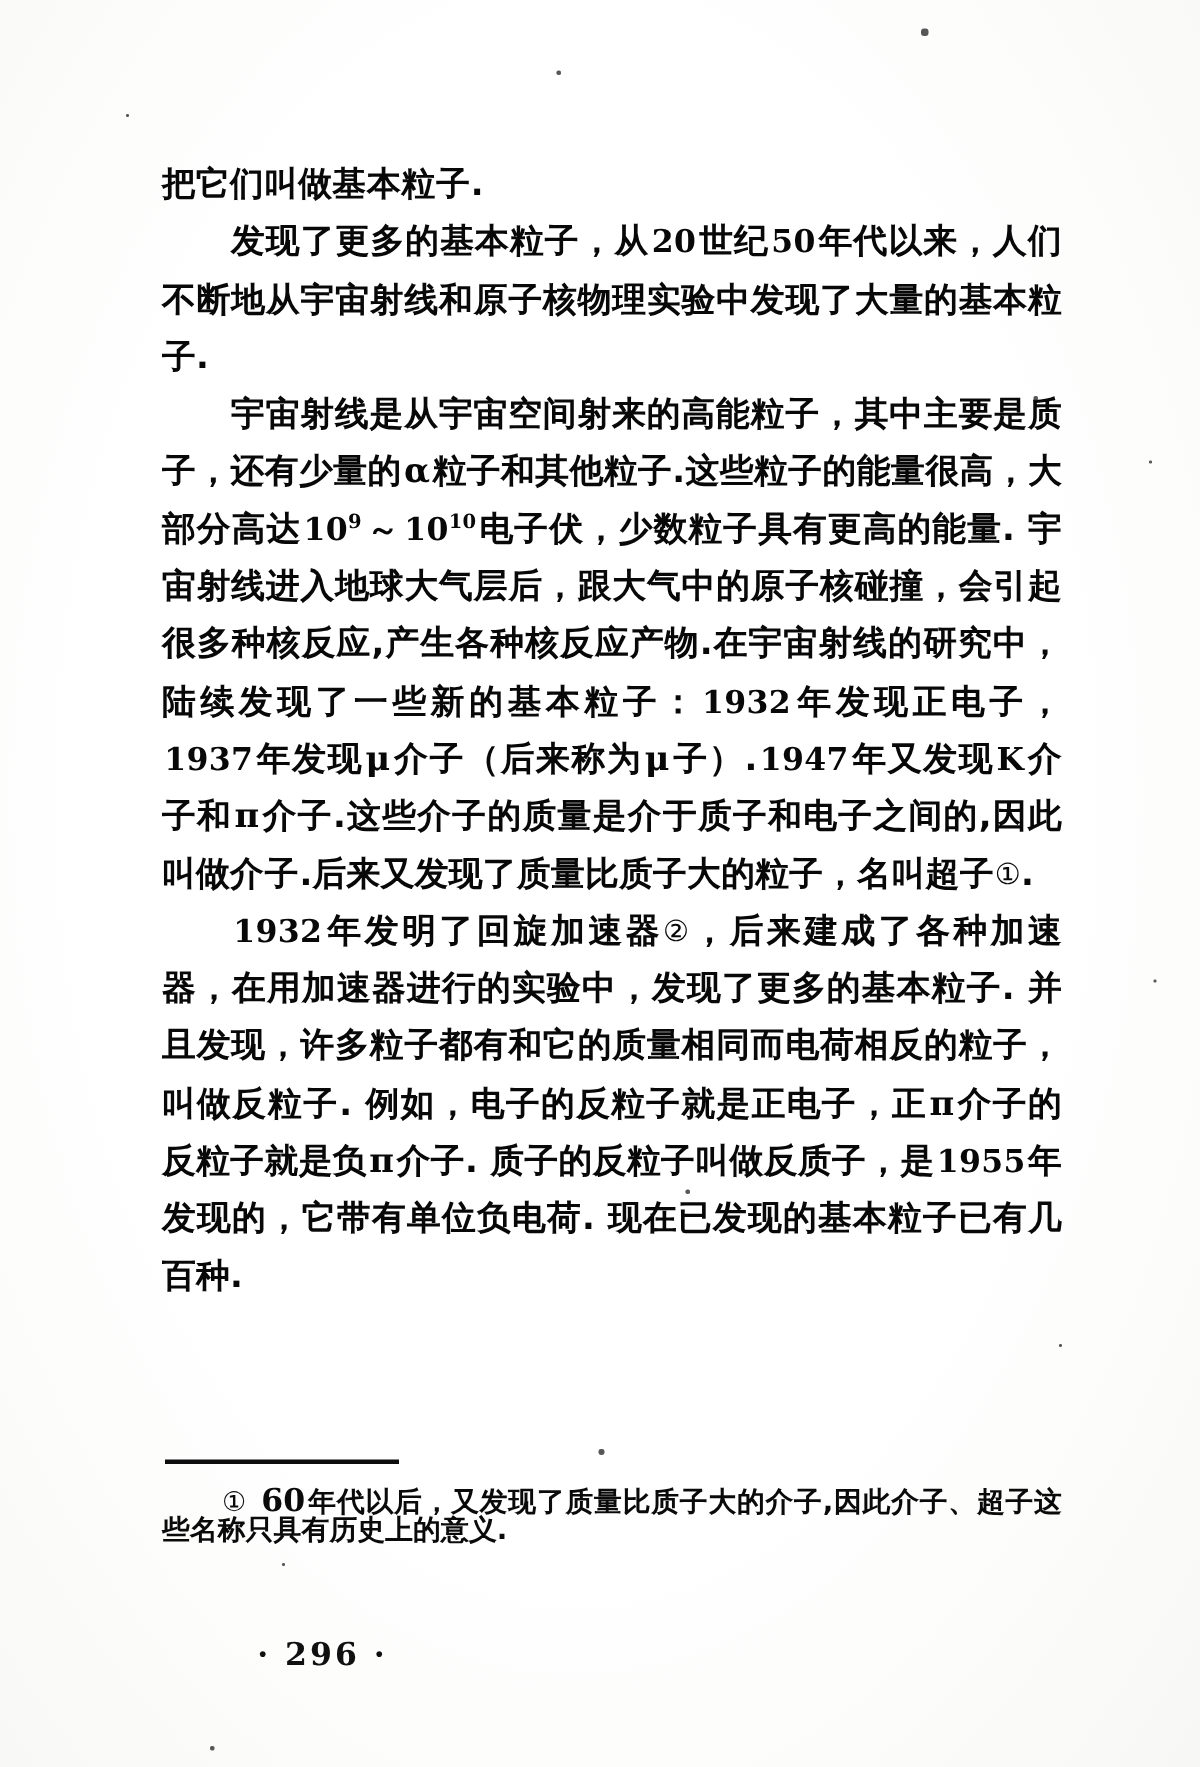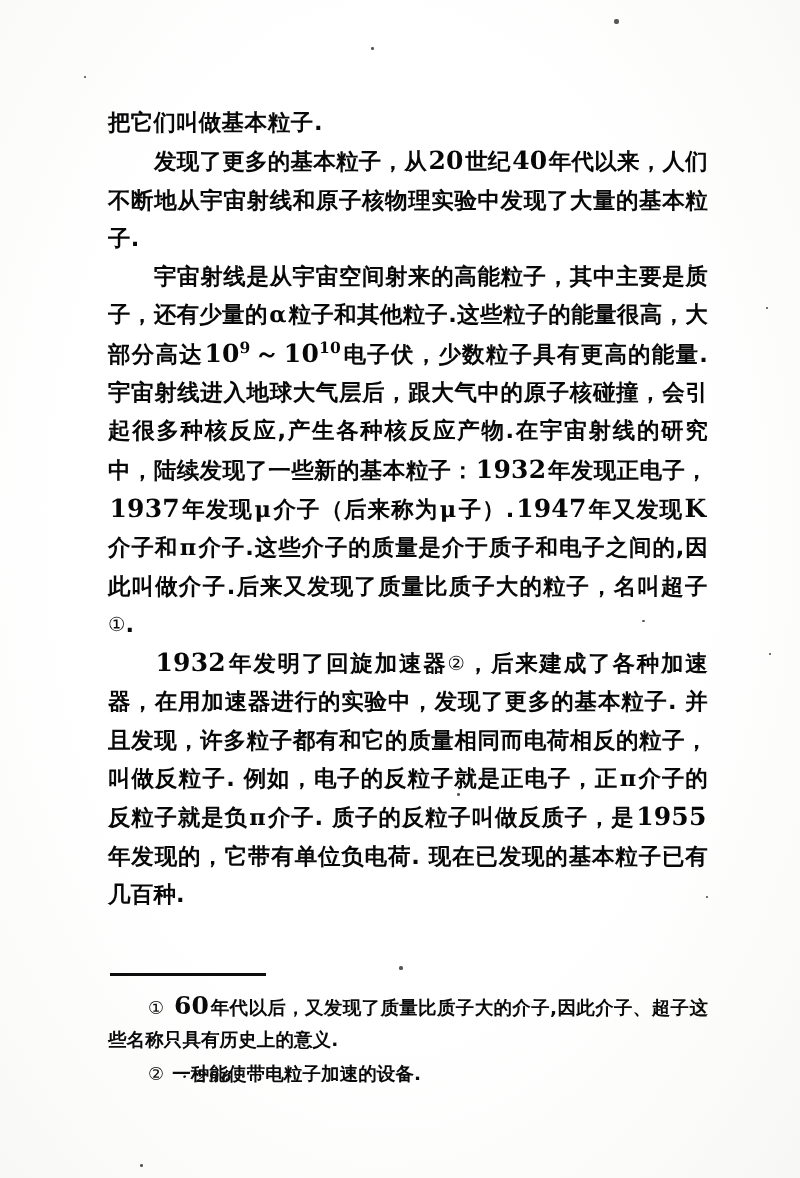--- a/index.html
+++ b/index.html
@@ -55,21 +55,21 @@
 
   .para b,
   .bold {
     font-weight: 900;
     letter-spacing: 0.6px;
   }
 
   .latin {
     font-family: "DejaVu Serif", serif;
     font-weight: 600;
-    font-size: 25px;
+    font-size: 21px;
     padding: 0 1.5px;
   }
 
   .gk {
     font-family: "DejaVu Serif", serif;
     font-weight: 600;
     padding: 0 1.5px;
   }
 
   sup.exp {
@@ -101,21 +101,21 @@
   .footnotes {
     position: absolute;
     left: 108px;
     top: 990px;
     width: 600px;
   }
 
   .fn {
     font-family: "DejaVu Sans", sans-serif;
     font-size: 18.5px;
-    line-height: 32px;
+    line-height: 19px;
     font-weight: 700;
     color: #0a0a0a;
     text-align: justify;
     text-align-last: left;
     letter-spacing: 0.1px;
     margin: 0;
   }
 
   .fn .fn-num {
     font-weight: 500;
@@ -133,27 +133,26 @@
   }
 
   .fn b {
     font-weight: 900;
   }
 
   
   .page-num {
     position: absolute;
     left: 0;
-    top: 1068px;
+    top: 1090px;
     width: 430px;
     text-align: center;
     font-family: "DejaVu Serif", serif;
-    font-style: italic;
     font-weight: 700;
-    font-size: 15px;
+    font-size: 21px;
     letter-spacing: 2px;
     color: #101010;
   }
 
   
   .speck {
     position: absolute;
     background: #3a3a3a;
     border-radius: 40%;
     pointer-events: none;
@@ -162,33 +161,30 @@
 </style>
 </head>
 <body>
 
 <div class="page">
 
   <div class="paper-tint"></div>
 
   <div class="body-block">
     <p class="para"><span>把它们叫做</span><b>基本粒子.</b></p>
-    <p class="para indent"><span>发现了更多的基本粒子，从</span><span class="latin">20</span><span>世纪</span><span class="latin">40</span><span>年代以来，人们不断地从宇宙射线和原子核物理实验中发现了大量的基本粒子.</span></p>
+    <p class="para indent"><span>发现了更多的基本粒子，从</span><span class="latin">20</span><span>世纪</span><span class="latin">50</span><span>年代以来，人们不断地从宇宙射线和原子核物理实验中发现了大量的基本粒子.</span></p>
     <p class="para indent"><span>宇宙射线是从宇宙空间射来的高能粒子，其中主要是质子，还有少量的</span><span class="gk">α</span><span>粒子和其他粒子.这些粒子的能量很高，大部分高达</span><span class="latin">10<sup class="exp">9</sup></span><span class="latin">～</span><span class="latin">10<sup class="exp">10</sup></span><span>电子伏，少数粒子具有更高的能量. 宇宙射线进入地球大气层后，跟大气中的原子核碰撞，会引起很多种核反应,产生各种核反应产物.在宇宙射线的研究中，陆续发现了一些新的基本粒子：</span><span class="latin">1932</span><span>年发现正电子，</span><span class="latin">1937</span><span>年发现</span><span class="gk">μ</span><span>介子（后来称为</span><span class="gk">μ</span><span>子）.</span><span class="latin">1947</span><span>年又发现</span><span class="latin">K</span><span>介子和</span><span class="gk">π</span><span>介子.这些介子的质量是介于质子和电子之间的,因此叫做</span><b>介子</b><span>.后来又发现了质量比质子大的粒子，名叫</span><b>超子</b><span class="fnmark">①</span><span>.</span></p>
     <p class="para indent"><span class="latin">1932</span><span>年发明了回旋加速器</span><span class="fnmark">②</span><span>，后来建成了各种加速器，在用加速器进行的实验中，发现了更多的基本粒子. 并且发现，许多粒子都有和它的质量相同而电荷相反的粒子，叫做</span><b>反粒子</b><span>. 例如，电子的反粒子就是正电子，正</span><span class="gk">π</span><span>介子的反粒子就是负</span><span class="gk">π</span><span>介子. 质子的反粒子叫做反质子，是</span><span class="latin">1955</span><span>年发现的，它带有单位负电荷. 现在已发现的基本粒子已有几百种.</span></p>
   </div>
 
   <div class="fn-rule"></div>
 
   <div class="footnotes">
     <p class="fn first-fn">
       <span class="fn-num">①</span><span class="fn-body"><span class="latin">60</span><span>年代以后，又发现了质量比质子大的介子,</span><b>因此介子、超子</b><span>这些名称只具有历史上的意义.</span></span>
-    </p>
-    <p class="fn second-fn">
-      <span class="fn-num">②</span><span class="fn-body"><span>一种能使带电粒子加速的设备.</span></span>
     </p>
   </div>
 
   <div class="page-num">· 296 ·</div>
 
   <div id="speck-layer">
       <div class="speck" style="left: 614px; top: 19px; width: 5px; height: 5px;"></div>
       <div class="speck" style="left: 371px; top: 47px; width: 3px; height: 3px;"></div>
       <div class="speck" style="left: 84px; top: 76px; width: 2px; height: 2px;"></div>
       <div class="speck" style="left: 689px; top: 264px; width: 3px; height: 3px;"></div>

